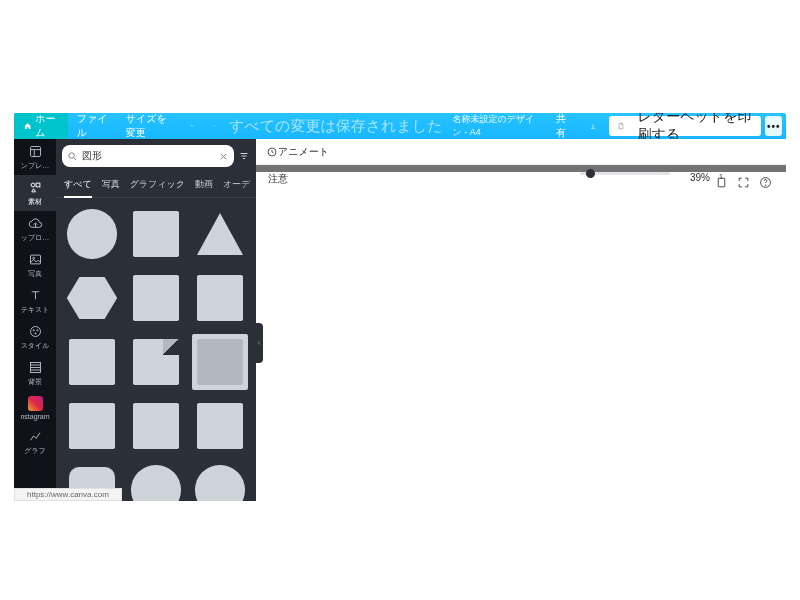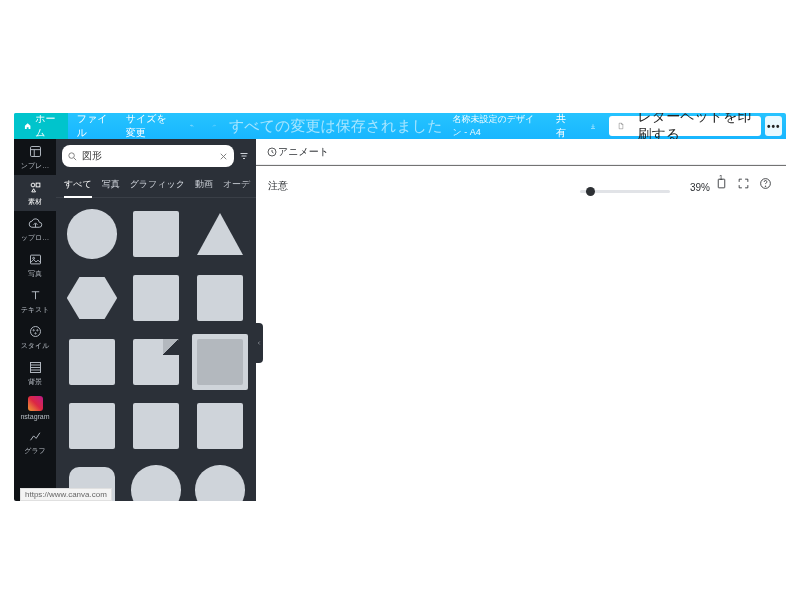--- a/index.html
+++ b/index.html
@@ -75,32 +75,32 @@
   .pt{width:14px;height:14px;cursor:pointer}
   .pt svg{width:14px;height:14px;stroke:#7a7f87;fill:none;stroke-width:1.6}
   .highlight{position:absolute;top:2px;right:213px;width:78px;height:30px;border:3px solid #ffe64a;border-radius:50%/55%;transform:rotate(-6deg);pointer-events:none}
   .page{width:164px;height:232px;background:#fff;margin-top:20px;box-shadow:0 1px 4px rgba(0,0,0,.1);display:flex;align-items:center;justify-content:center}
   .sq{width:72px;height:72px;border:2.5px solid #000}
   .add-page{margin-top:12px;width:164px;height:20px;background:#fff;border:0;display:flex;align-items:center;justify-content:center;font-size:9px;color:#2d3034;cursor:pointer;box-shadow:0 1px 3px rgba(0,0,0,.08)}
   .pager-tab{position:absolute;bottom:0;left:50%;transform:translateX(-50%);width:40px;height:8px;background:#fff;border-radius:6px 6px 0 0;box-shadow:0 -1px 3px rgba(0,0,0,.1);display:flex;align-items:center;justify-content:center}
   .pager-tab svg{width:10px;height:6px;stroke:#9aa0a8;fill:none;stroke-width:2}
 
   
-  .footer{height:28px;display:flex;align-items:flex-end;padding:0 10px;font-size:10px;color:#2d3034;border-top:1px solid #737373}
+  .footer{height:28px;display:flex;align-items:flex-start;padding:0 10px;font-size:10px;color:#2d3034;border-top:7px solid #737373}
   .footer .note{padding-left:2px}
   .footer .gap{flex:1}
   .zoom-slider{width:90px;height:3px;background:#e1e3e7;border-radius:2px;position:relative;margin-right:8px}
   .zoom-knob{position:absolute;top:-3px;left:6px;width:9px;height:9px;border-radius:50%;background:#2d3034}
   .zoom-val{width:32px;text-align:right;}
   .ft-btn{width:22px;height:20px;display:flex;align-items:center;justify-content:center;cursor:pointer}
   .ft-btn svg{width:13px;height:13px;stroke:#2d3034;fill:none;stroke-width:1.6}
   .ft-badge{position:relative}
   .ft-badge span{position:absolute;top:1px;font-size:7px}
 
-  .statusbar{position:absolute;left:20px;bottom:99px;font-size:8px;color:#666;background:#f4f4f4;padding:1px 4px;border:1px solid #e0e0e0}
+  .statusbar{position:absolute;left:14px;bottom:99px;font-size:8px;color:#666;background:#f4f4f4;padding:1px 12px;border:1px solid #e0e0e0}
 </style>
 </head>
 <body>
 
 <div class="outer-pad">
 <div class="app">
 
   <div class="topbar">
     <div class="tb-home">
       <svg viewBox="0 0 24 24">

